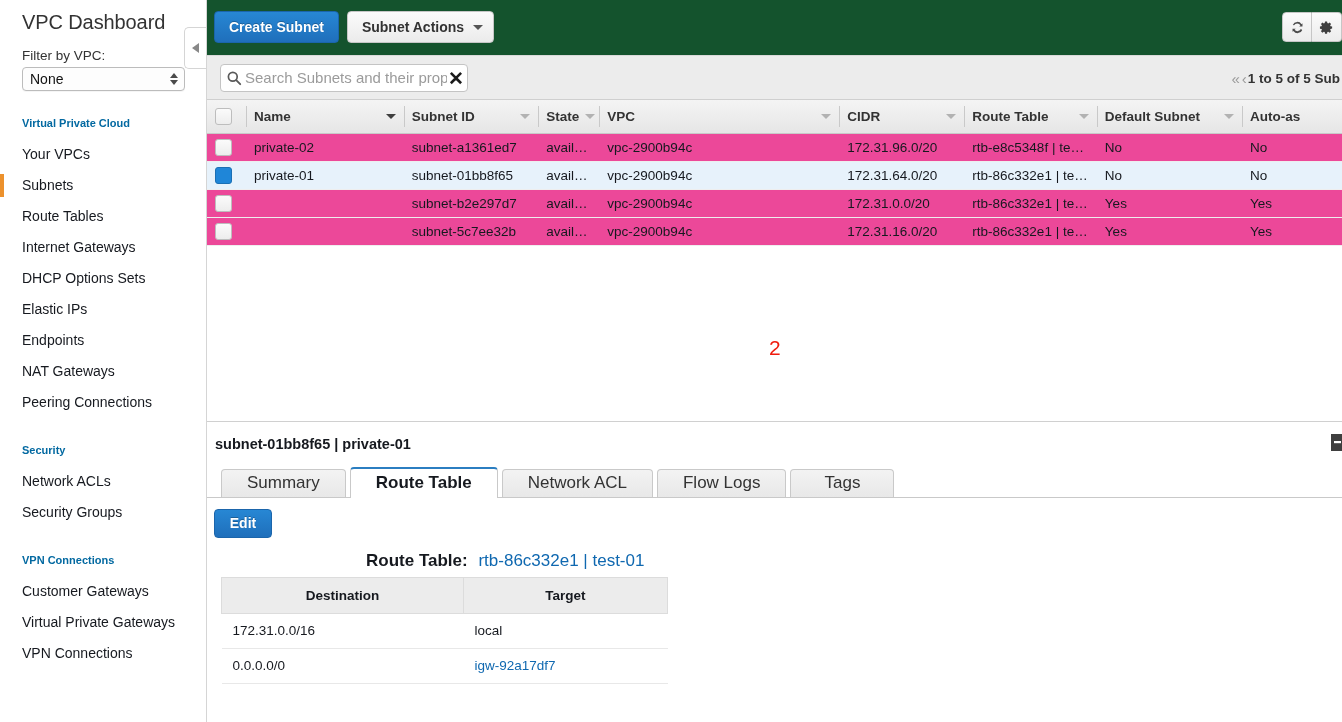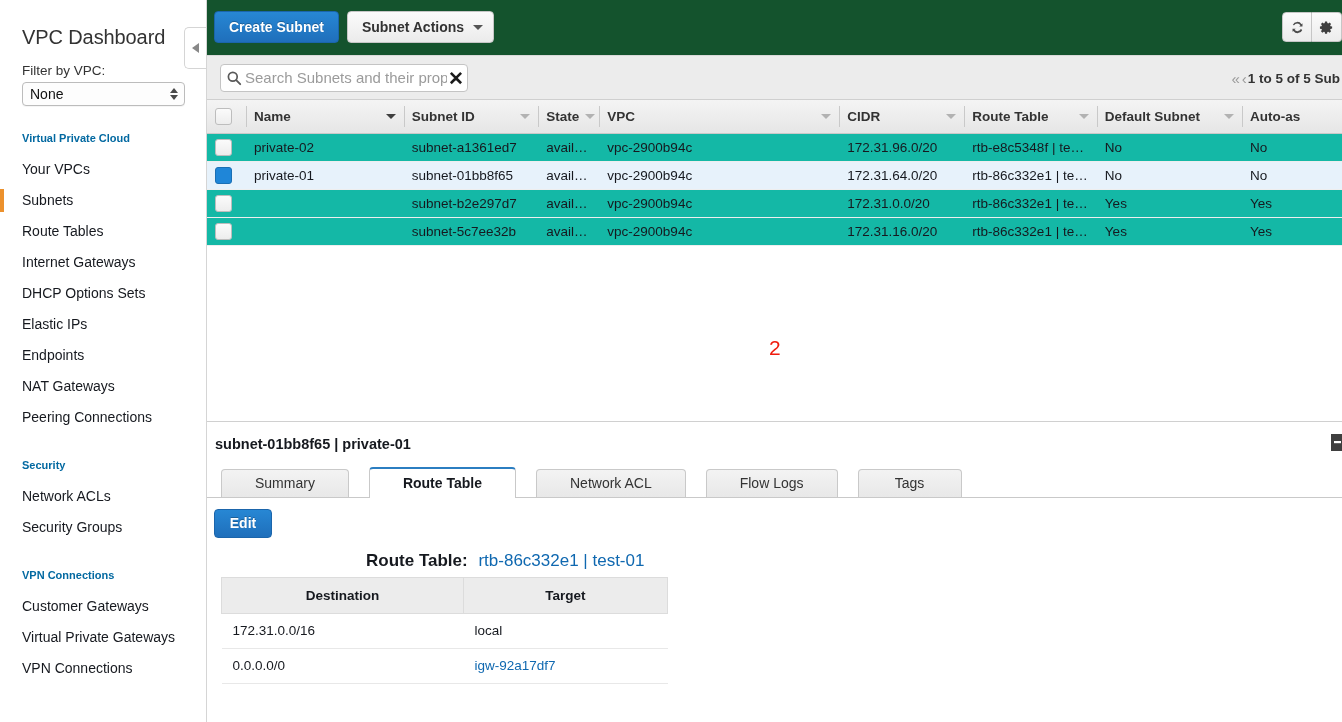--- a/index.html
+++ b/index.html
@@ -14,21 +14,21 @@
 
   #app { position: relative; width: 1342px; height: 722px; display: flex; }
 
   
   #sidebar {
     width: 207px; height: 722px;
     background: #ffffff;
     border-right: 1px solid #d5d5d5;
     flex: 0 0 207px;
     position: relative;
-    padding-top: 26px;
+    padding-top: 11px;
   }
   .dash-title {
     font-size: 20px; color: #333333;
     padding: 0 0 0 22px; margin-bottom: 14px;
     font-weight: normal;
     letter-spacing: -0.1px;
   }
   .filter-label {
     font-size: 13.5px; color: #333333;
     padding-left: 22px; margin-bottom: 4px;
@@ -189,21 +189,21 @@
   #pagination {
     position: absolute; right: 0; top: 0;
     height: 45px; display: flex; align-items: center;
     font-size: 13.5px; font-weight: bold; color: #333333;
     padding-right: 2px;
     white-space: nowrap;
   }
   .pg-arrow { color: #9a9a9a; font-weight: normal; font-size: 15px; padding: 0 1px; }
 
   
-  #table-region { background: #14b8a6; }
+  #table-region { background: #ec4899; }
   table.grid { width: 100%; border-collapse: collapse; table-layout: fixed; }
   table.grid thead th {
     height: 33px;
     background: linear-gradient(to bottom,#f4f4f4,#e6e6e6);
     border-bottom: 1px solid #c9c9c9;
     font-size: 13.5px; font-weight: bold; color: #333333;
     text-align: left;
     padding: 0 8px;
     position: relative;
     white-space: nowrap;
@@ -275,26 +275,26 @@
     border-bottom: 1px solid #c9c9c9;
     height: 30px;
     position: relative;
   }
   .tab {
     height: 28px; min-width: 104px;
     background: linear-gradient(to bottom,#f3f3f3,#e8e8e8);
     border: 1px solid #c9c9c9;
     border-bottom: none;
     border-radius: 4px 4px 0 0;
-    font-size: 14px; color: #333333;
+    font-size: 17px; color: #333333;
     display: inline-flex; align-items: center; justify-content: center;
-    margin-right: 20px;
+    margin-right: 4px;
     cursor: pointer;
     position: relative;
-    padding: 0 33px;
+    padding: 0 25px;
   }
   .tab.active {
     background: #ffffff;
     font-weight: bold;
     color: #16191f;
     border-top: 2px solid #2b7ec1;
     height: 30px;
     z-index: 2;
   }
   .tab.active::after {

